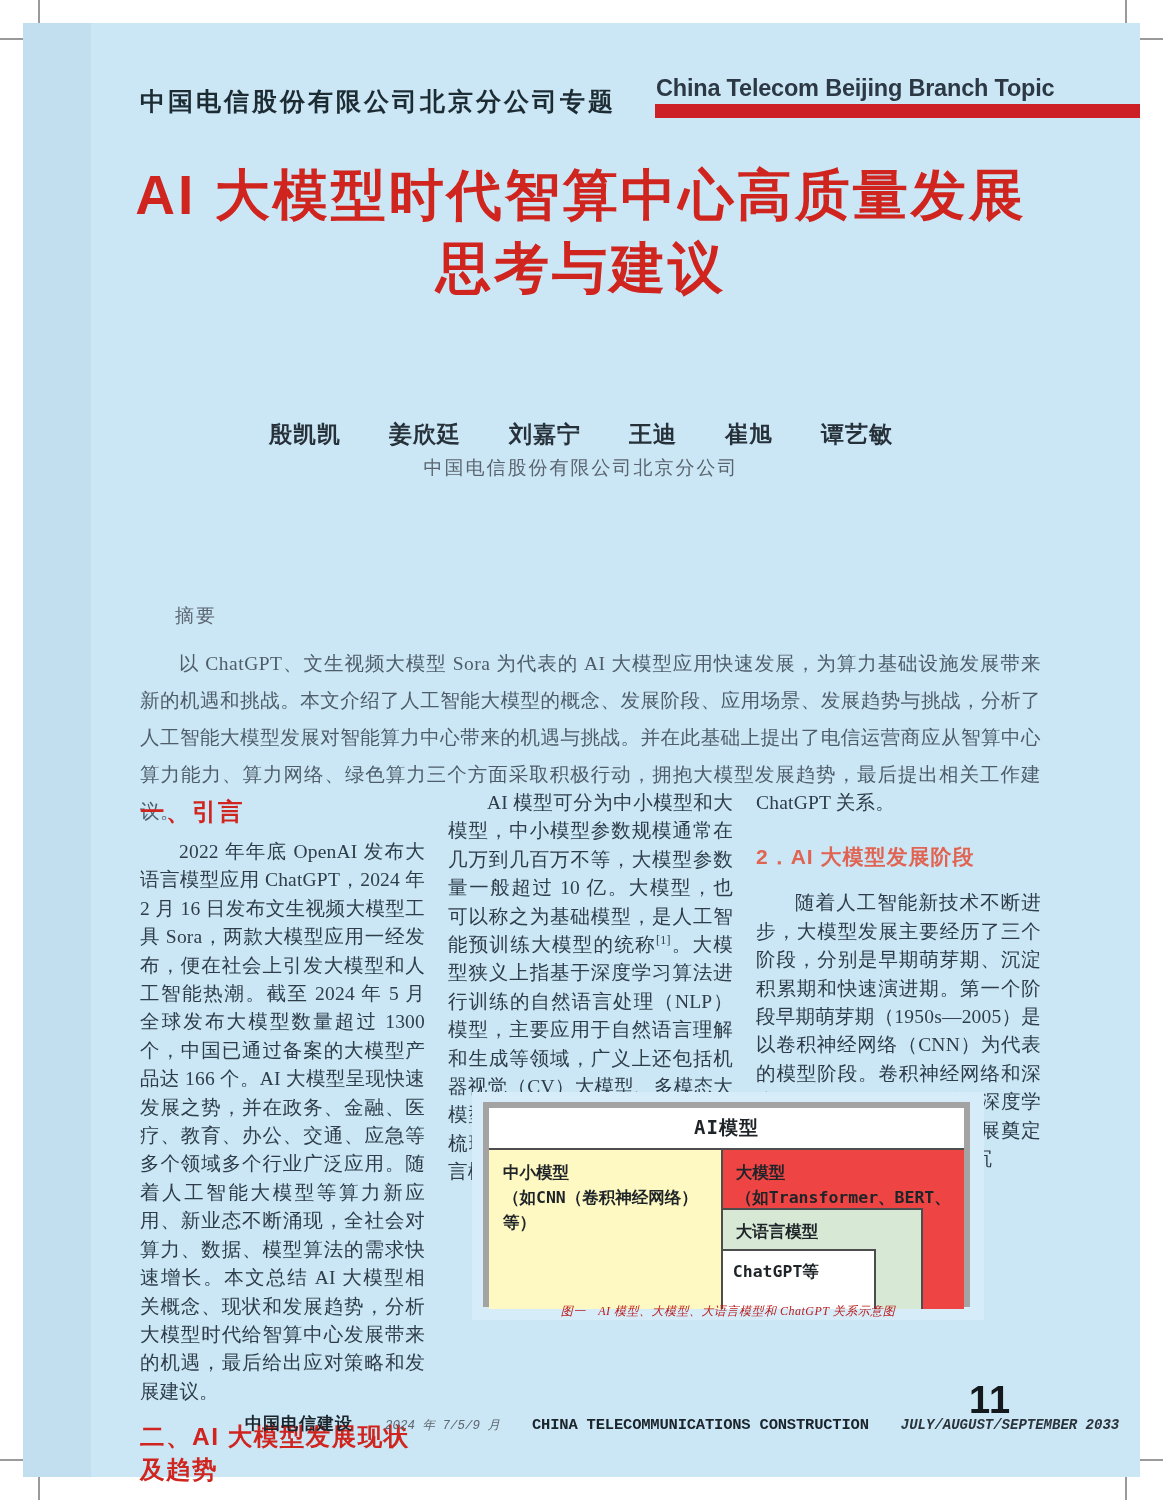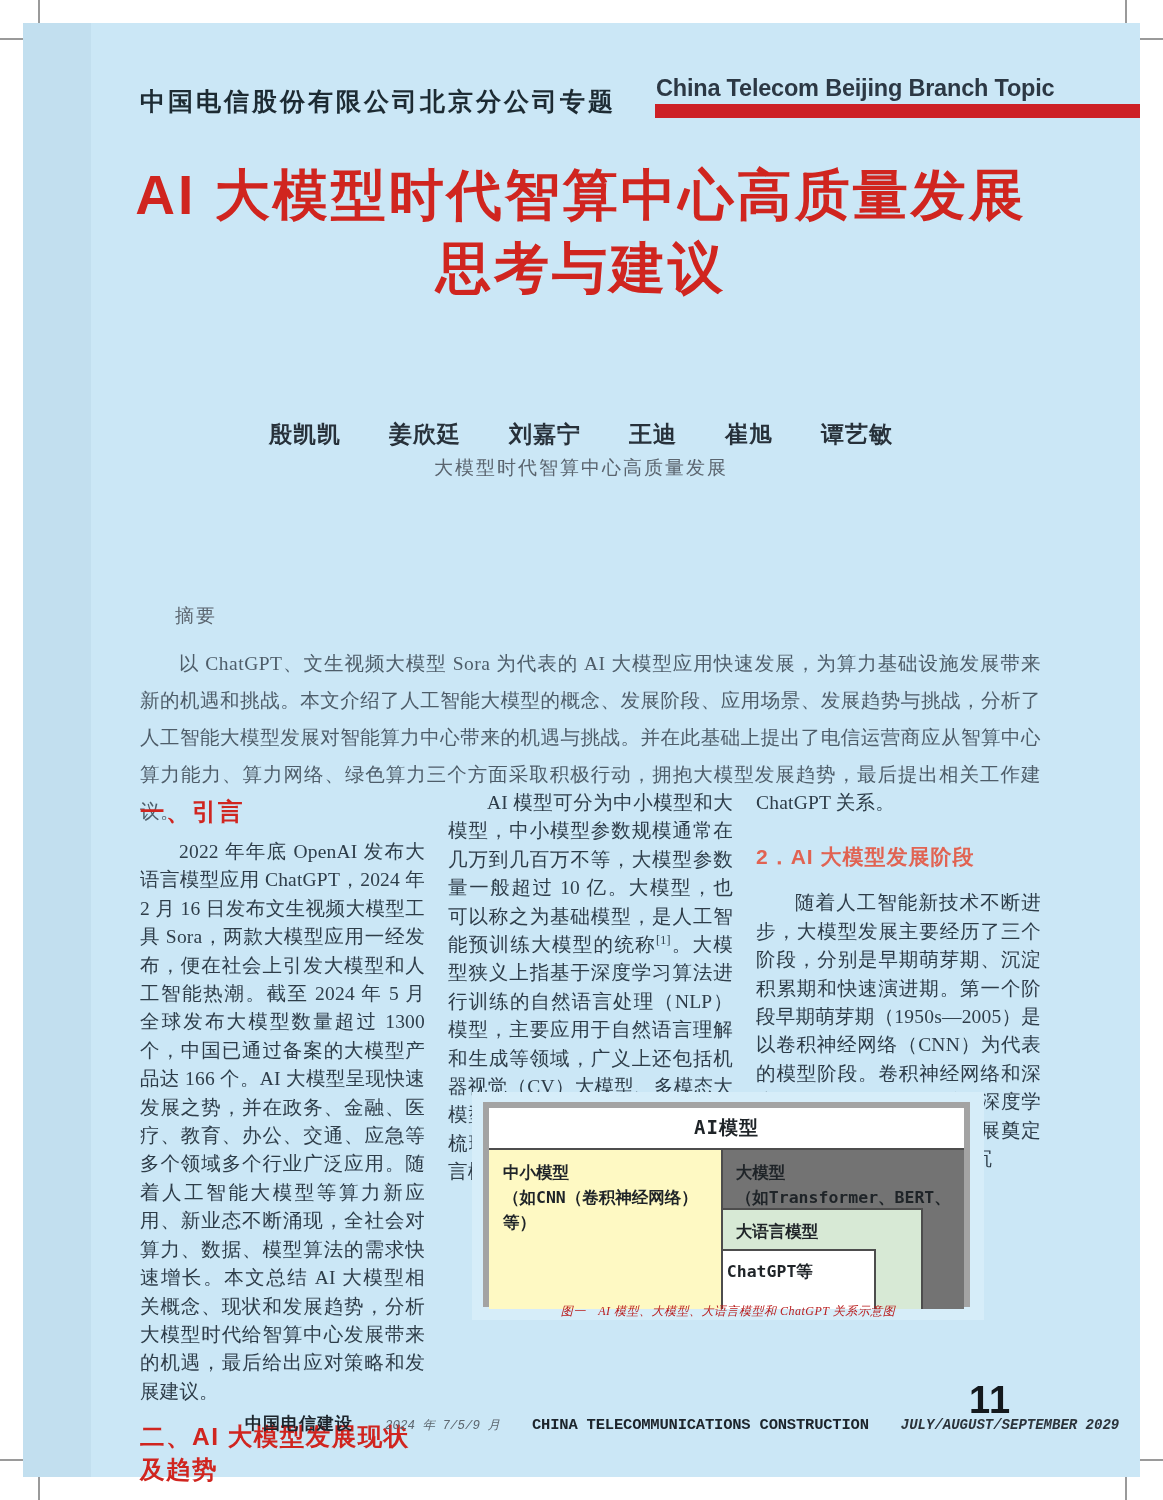--- a/index.html
+++ b/index.html
@@ -90,34 +90,34 @@
   .fig-head{
     height:42px;display:flex;align-items:center;justify-content:center;
     font-size:19px;letter-spacing:1px;border-bottom:2px solid #4d4d4d;box-sizing:border-box;
   }
   .fig-row{display:flex;height:159px;}
   .fig-small{
     width:48.8%;background:#fef9c3;box-sizing:border-box;
     padding:10px 6px 0 14px;font-size:16.5px;line-height:25px;
   }
   .fig-large{
-    width:51.2%;background:#737373;box-sizing:border-box;position:relative;
+    width:51.2%;background:#ef4444;box-sizing:border-box;position:relative;
     border-left:2px solid #4d4d4d;
   }
   .fig-large-label{padding:10px 6px 0 13px;font-size:16.5px;line-height:25px;}
   .fig-llm{
     position:absolute;left:-2px;top:58px;bottom:0;width:202px;
     background:#d7e9d5;border:2px solid #4d4d4d;border-bottom:none;box-sizing:border-box;
   }
   .fig-llm-label{padding:11px 6px 0 13px;font-size:16.5px;}
   .fig-chatgpt{
     position:absolute;left:-2px;top:39px;bottom:0;width:155px;
     background:#ffffff;border:2px solid #4d4d4d;border-bottom:none;box-sizing:border-box;
   }
-  .fig-chatgpt-label{padding:10px 6px 0 4px;font-size:16.5px;}
+  .fig-chatgpt-label{padding:10px 6px 0 10px;font-size:16.5px;}
   .fig-caption{
     position:absolute;left:420px;top:1280px;width:570px;text-align:center;
     font-style:italic;font-size:12px;color:#b91c1c;letter-spacing:0.5px;
   }
   
   .footer{
     position:absolute;left:222px;top:1389px;display:flex;align-items:baseline;gap:32px;
     font-family:Liberation Mono, monospace;color:#1c242b;
   }
   .ft-cn{font-weight:bold;font-size:17px;letter-spacing:1px;}
@@ -148,21 +148,21 @@
   <div class="hdr-cn">中国电信股份有限公司北京分公司专题</div>
   <div class="hdr-en">China Telecom Beijing Branch Topic</div>
   <div class="hdr-bar"></div>
 
   <div class="main-title">
     <div>AI 大模型时代智算中心高质量发展</div>
     <div>思考与建议</div>
   </div>
 
   <div class="authors">殷凯凯　　姜欣廷　　刘嘉宁　　王迪　　崔旭　　谭艺敏</div>
-  <div class="affil">大模型时代智算中心高质量发展</div>
+  <div class="affil">中国电信股份有限公司北京分公司</div>
 
   <div class="abs-label">摘要</div>
   <div class="abs-text">以 ChatGPT、文生视频大模型 Sora 为代表的 AI 大模型应用快速发展，为算力基础设施发展带来新的机遇和挑战。本文介绍了人工智能大模型的概念、发展阶段、应用场景、发展趋势与挑战，分析了人工智能大模型发展对智能算力中心带来的机遇与挑战。并在此基础上提出了电信运营商应从智算中心算力能力、算力网络、绿色算力三个方面采取积极行动，拥抱大模型发展趋势，最后提出相关工作建议。</div>
 
   <div class="cols">
     <div class="col">
       <div class="h-sec">一、引言</div>
       <p>2022 年年底 OpenAI 发布大语言模型应用 ChatGPT，2024 年 2 月 16 日发布文生视频大模型工具 Sora，两款大模型应用一经发布，便在社会上引发大模型和人工智能热潮。截至 2024 年 5 月全球发布大模型数量超过 1300 个，中国已通过备案的大模型产品达 166 个。AI 大模型呈现快速发展之势，并在政务、金融、医疗、教育、办公、交通、应急等多个领域多个行业广泛应用。随着人工智能大模型等算力新应用、新业态不断涌现，全社会对算力、数据、模型算法的需求快速增长。本文总结 AI 大模型相关概念、现状和发展趋势，分析大模型时代给智算中心发展带来的机遇，最后给出应对策略和发展建议。</p>
       <div class="h-sec" style="margin-top:14px;">二、AI 大模型发展现状及趋势</div>
 
@@ -198,16 +198,16 @@
         </div>
       </div>
     </div>
   </div>
   <div class="fig-caption">图一　AI 模型、大模型、大语言模型和 ChatGPT 关系示意图</div>
 
   <div class="footer">
     <span class="ft-cn">中国电信建设</span>
     <span class="ft-date-cn">2024 年 7/5/9 月</span>
     <span class="ft-en">CHINA TELECOMMUNICATIONS CONSTRUCTION</span>
-    <span class="ft-date-en">JULY/AUGUST/SEPTEMBER 2029</span>
+    <span class="ft-date-en">JULY/AUGUST/SEPTEMBER 2033</span>
   </div>
   <div class="page-num">11</div>
 </div>
 
 </body></html>

